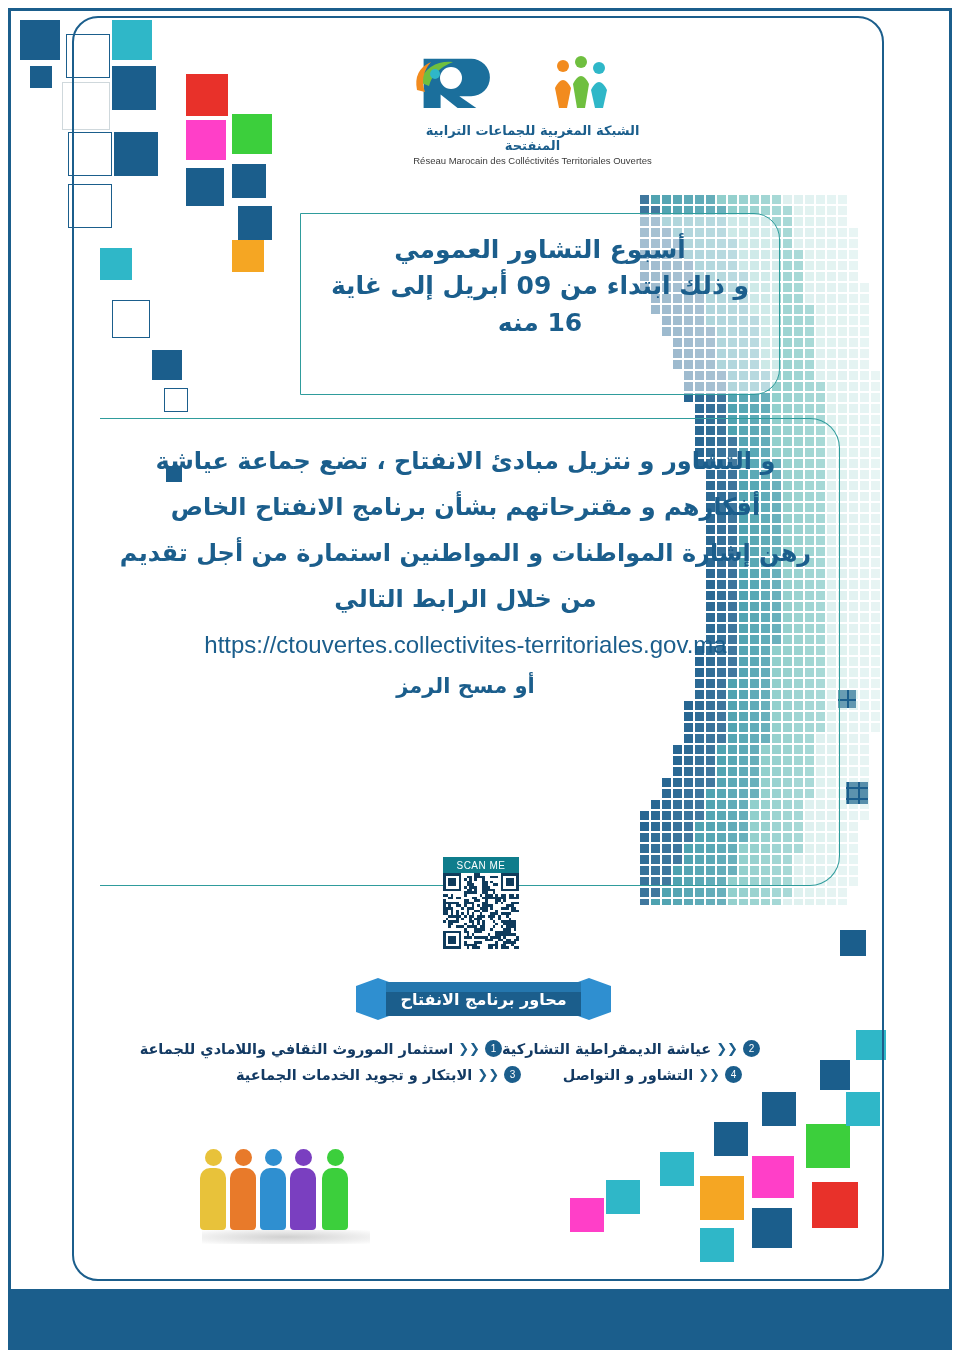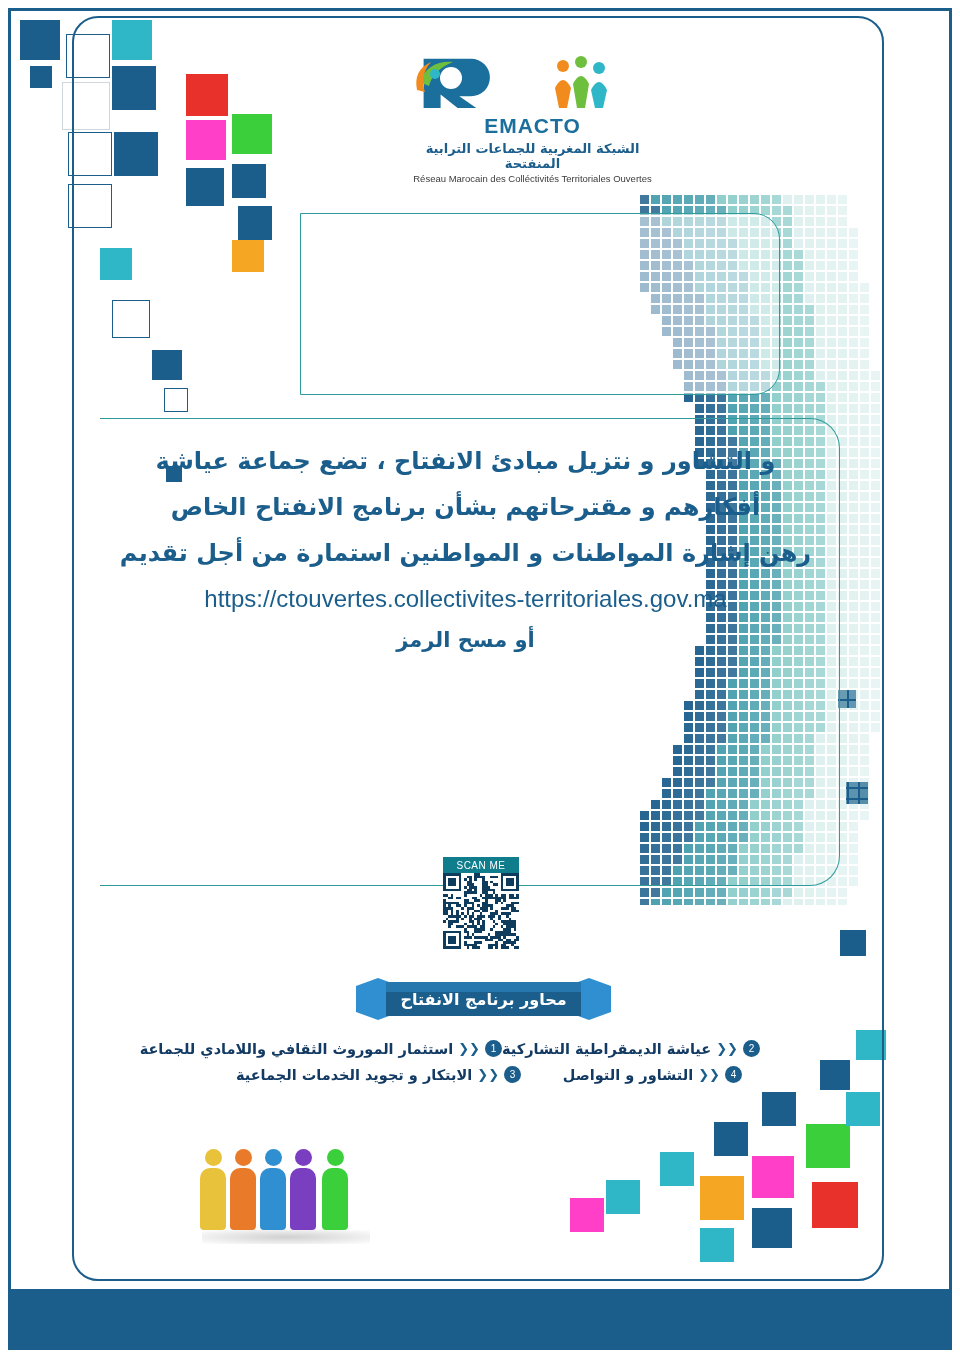--- a/index.html
+++ b/index.html
@@ -1503,33 +1503,35 @@
         <g transform="translate(150,6)">
           <circle cx="8" cy="8" r="6" fill="#f28b1e"></circle>
           <path d="M0 30 q8 -16 16 0 l-4 20 h-8 z" fill="#f28b1e"></path>
           <circle cx="26" cy="4" r="6" fill="#6fbf3f"></circle>
           <path d="M18 26 q8 -16 16 0 l-4 24 h-8 z" fill="#6fbf3f"></path>
           <circle cx="44" cy="10" r="6" fill="#2fb7c8"></circle>
           <path d="M36 32 q8 -16 16 0 l-4 18 h-8 z" fill="#2fb7c8"></path>
         </g>
       </svg>
     </div>
-    <div class="remacto-word">EMACTO</div>
     <div class="remacto-ar">الشبكة المغربية للجماعات الترابية المنفتحة</div>
     <div class="remacto-fr">Réseau Marocain des Colléctivités Territoriales Ouvertes</div>
   </div>
 
 
   <div class="announce">
+    <div>أسبوع التشاور العمومي</div>
+    <div>و ذلك ابتداء من 09 أبريل إلى غاية 16 منه</div>
   </div>
 
   <div class="bodybox">
     <p>و التشاور و نتزيل مبادئ الانفتاح ، تضع جماعة عياشة</p>
     <p>أفكارهم و مقترحاتهم بشأن برنامج الانفتاح الخاص</p>
     <p>رهن إشارة المواطنات و المواطنين استمارة من أجل تقديم</p>
+    <p>من خلال الرابط التالي</p>
     <p class="link">https://ctouvertes.collectivites-territoriales.gov.ma</p>
     <p class="scan-label">أو مسح الرمز</p>
   </div>
 
   <div class="qr-wrap">
     <div class="qr-top">SCAN ME</div>
     <svg class="qr-img" viewBox="0 0 29 29" shape-rendering="crispEdges">
       <rect width="29" height="29" fill="#ffffff"></rect>
       <g fill="#0f3b5c" id="qr-cells">
           <rect x="0" y="0" width="1" height="1"></rect>

